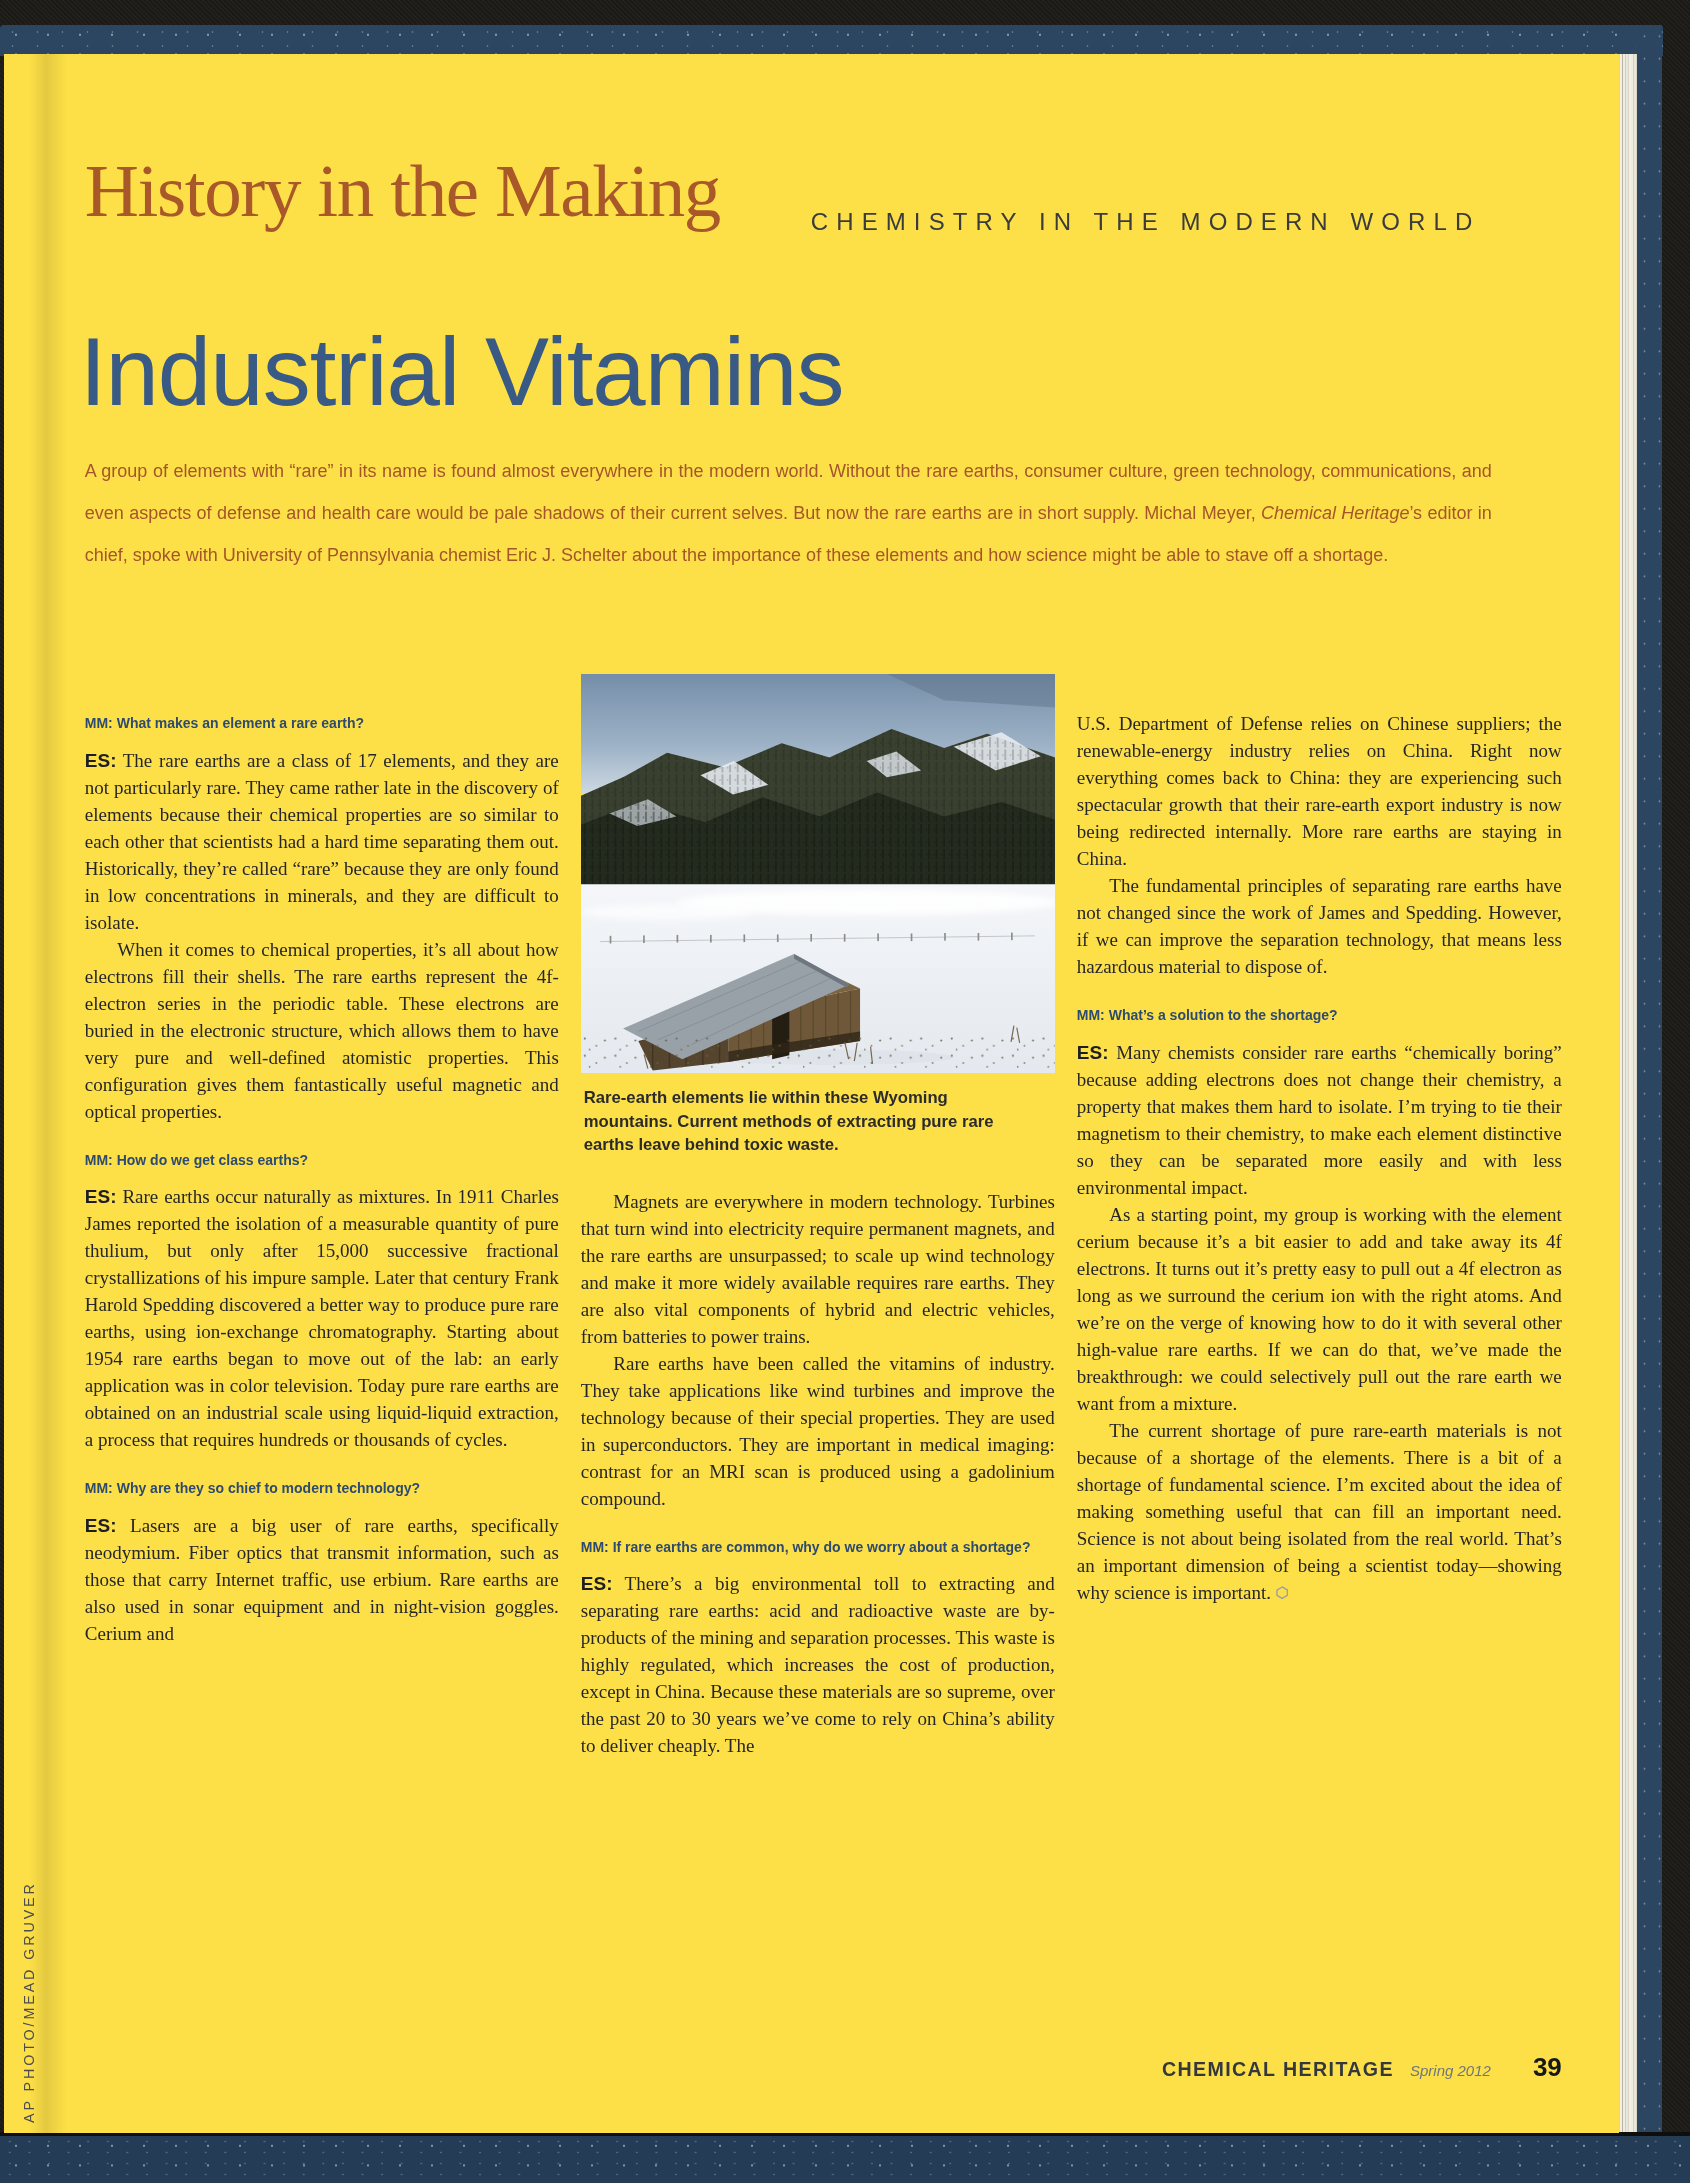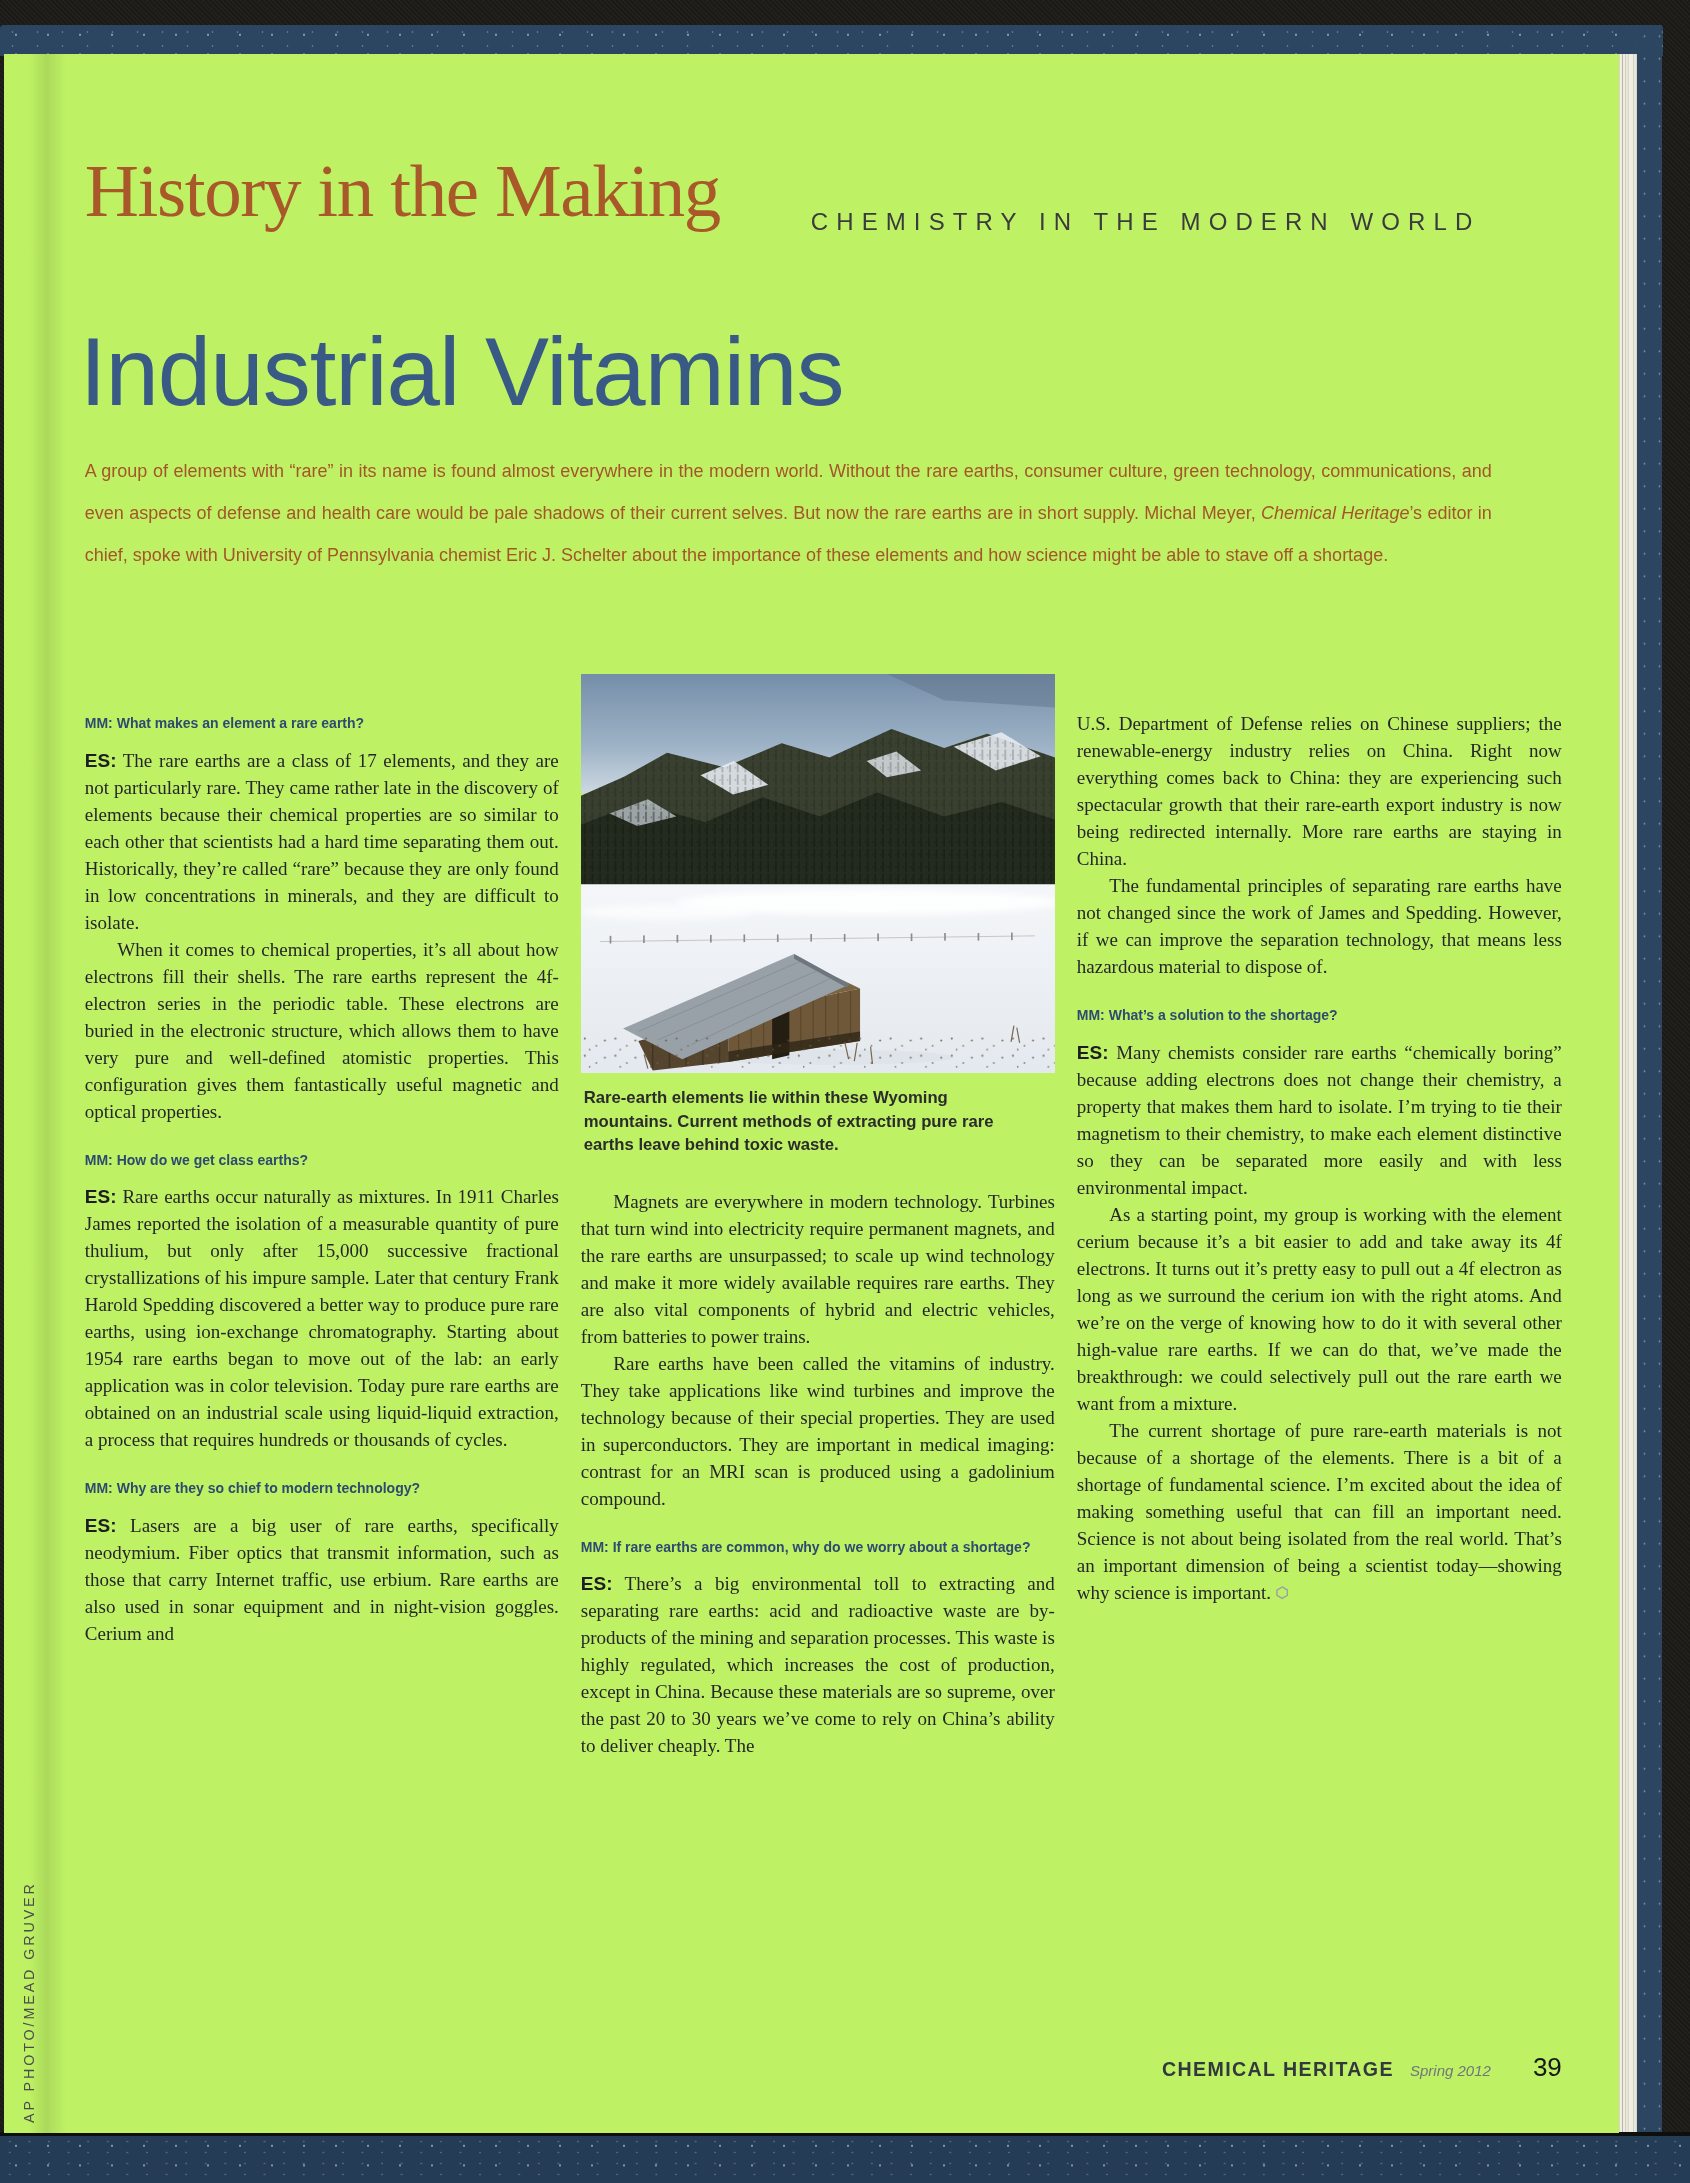--- a/index.html
+++ b/index.html
@@ -16,21 +16,21 @@
     background-image:radial-gradient(circle, rgba(255,255,255,.45) 0.7px, transparent 1.2px),radial-gradient(circle, rgba(255,255,255,.25) 0.7px, transparent 1.2px);
     background-size:32px 19.6px,25px 14px;border-radius:3.8px 3.8px 0 0;}
   .edge-navy-right{position:absolute;left:1637px;top:25px;width:25px;height:2158px;background:#2c4560;
     background-image:radial-gradient(circle, rgba(255,255,255,.4) 0.7px, transparent 1.2px);background-size:15px 22.5px;}
   .edge-navy-bottom{position:absolute;left:0;top:2132px;width:1690px;height:51px;background:#253c57;border-top:4.8px solid #0e0e0c;
     background-image:radial-gradient(circle, rgba(255,255,255,.45) 0.7px, transparent 1.2px),radial-gradient(circle, rgba(255,255,255,.22) 0.7px, transparent 1.2px);
     background-size:32px 19.6px,19.6px 11px;}
   .edge-pagestack{position:absolute;left:1619px;top:54px;width:17.7px;height:2079px;
     background:repeating-linear-gradient(90deg,#d9d6c8 0 1.4px,#f2efe4 1.4px 2.9px,#b9b4a2 2.9px 3.8px,#efece0 3.8px 5.7px,#cdd2cc 5.7px 6.7px,#e9e6da 6.7px 8.6px);}
   
-  .sheet{position:absolute;left:3.8px;top:54px;width:1615px;height:2079px;background:#bef264;}
+  .sheet{position:absolute;left:3.8px;top:54px;width:1615px;height:2079px;background:#fde047;}
   .sheet .gutter-shadow{position:absolute;left:25px;top:0;width:38px;height:100%;
     background:linear-gradient(90deg, rgba(0,0,0,0) 0%, rgba(0,0,0,0.10) 45%, rgba(0,0,0,0) 100%);}
   
   .kicker{position:absolute;left:81px;top:96px;font-family:"Liberation Serif", serif;
     font-size:75px;line-height:1.1;color:#a9582a;letter-spacing:-1.4px;}
   .tagline{position:absolute;left:807px;top:154px;font-size:24px;letter-spacing:8.1px;color:#3a3b3d;}
   .title{position:absolute;left:76px;top:268px;font-size:96px;line-height:1.05;color:#3a5a86;letter-spacing:-1px;}
   .lede{position:absolute;left:81px;top:396px;width:1407px;font-size:18px;line-height:42px;color:#a5552a;
     text-align:justify;}
   .lede .ital{font-style:italic;}
@@ -44,21 +44,21 @@
   .es{font-family:"Liberation Sans", sans-serif;font-weight:bold;color:#1e1e22;}
   h3.q{font-size:14px;line-height:27px;font-weight:bold;color:#2d4a70;margin:22px 0 9.6px 0;}
   h3.q:first-child{margin-top:0;}
   
   .photo{width:474px;height:399px;display:block;}
   .caption{margin:13.4px 0 31px 2.9px;width:435px;font-size:16.7px;line-height:23.4px;font-weight:bold;color:#2b2b2b;}
   
   .footer{position:absolute;left:1073px;top:1998px;width:485px;text-align:right;white-space:nowrap;}
   .footer .mag{font-size:19.6px;font-weight:bold;letter-spacing:1.4px;color:#33383d;}
   .footer .issue{font-size:15px;color:#70767d;margin-left:16px;font-style:italic;}
-  .footer .pn{font-size:26px;font-weight:normal;color:#17181a;margin-left:42px;}
+  .footer .pn{font-size:26px;font-weight:bold;color:#17181a;margin-left:42px;}
   
   .credit{position:absolute;left:17px;top:2069px;transform:rotate(-90deg);transform-origin:left top;
     font-size:14.3px;letter-spacing:2.9px;color:#4c4c4e;white-space:nowrap;}
   
   .endmark{display:inline-block;width:12.4px;height:13.4px;margin-left:4.8px;vertical-align:-1px;}
 </style>
 </head>
 <body>
 
 <div class="edge-navy-top"></div>

